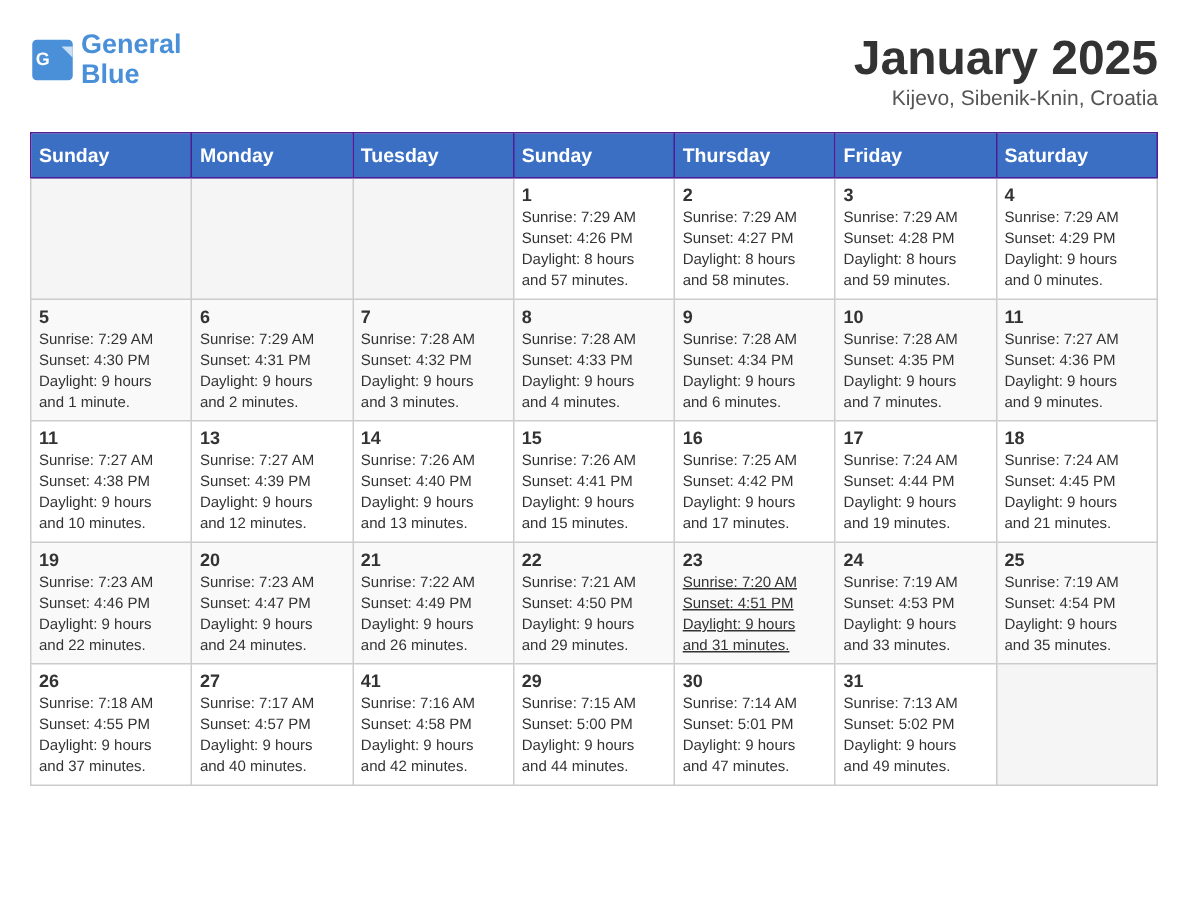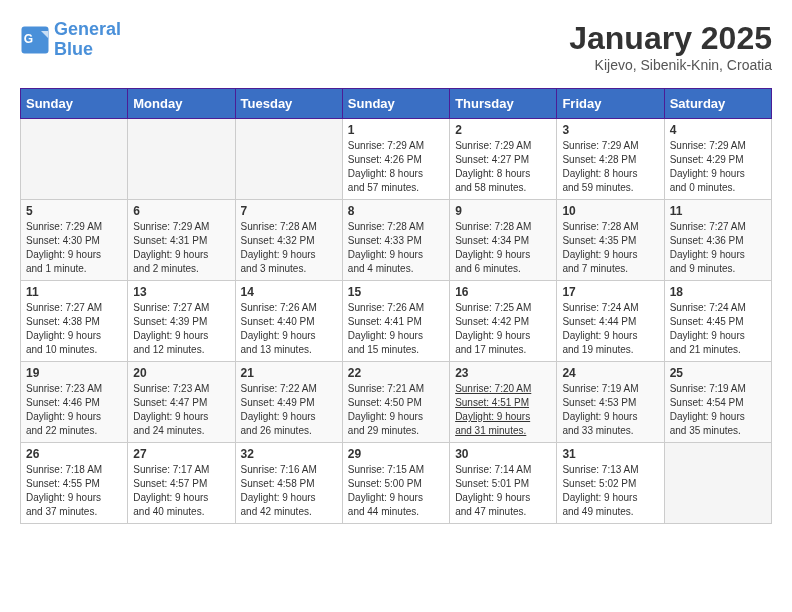--- a/index.html
+++ b/index.html
@@ -323,21 +323,21 @@
 and 37 minutes.</div>
         </td>
         <td>
           <span class="day-num">27</span>
           <div class="day-info" style="white-space: pre-line;">Sunrise: 7:17 AM
 Sunset: 4:57 PM
 Daylight: 9 hours
 and 40 minutes.</div>
         </td>
         <td>
-          <span class="day-num">32</span>
+          <span class="day-num">41</span>
           <div class="day-info" style="white-space: pre-line;">Sunrise: 7:16 AM
 Sunset: 4:58 PM
 Daylight: 9 hours
 and 42 minutes.</div>
         </td>
         <td>
           <span class="day-num">29</span>
           <div class="day-info" style="white-space: pre-line;">Sunrise: 7:15 AM
 Sunset: 5:00 PM
 Daylight: 9 hours

